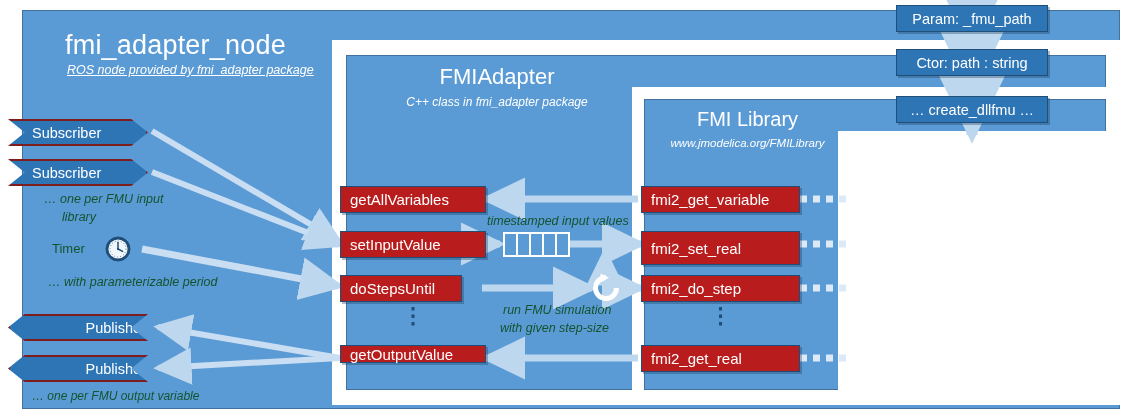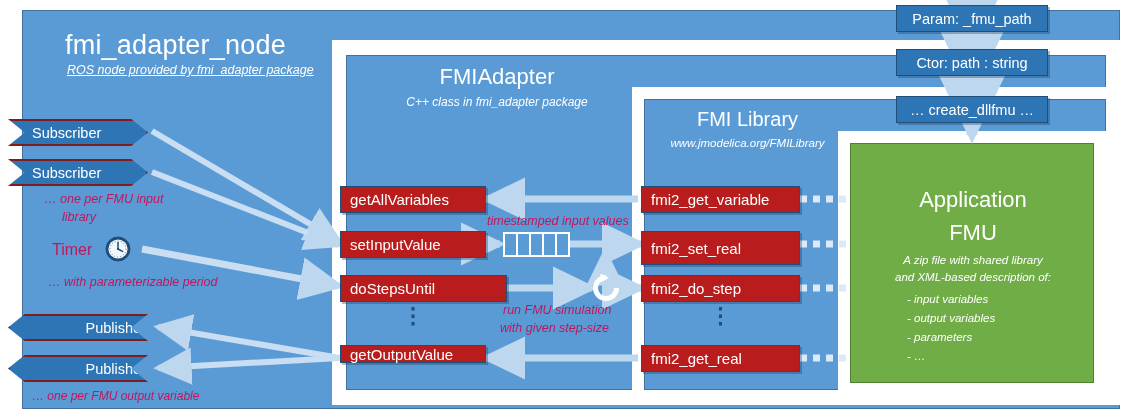--- a/index.html
+++ b/index.html
@@ -97,21 +97,21 @@
     background:#2E75B6;border:2px solid #7f1d1d;
     color:#ffffff;font-size:14.5px;
     display:flex;align-items:center;
     padding-left:22px;
     filter:drop-shadow(2px 2px 0 rgba(25,60,95,.35));
     white-space:nowrap;
   }
   .chev.sub{ clip-path:polygon(0 0,88% 0,100% 50%,88% 100%,0 100%,12% 50%); }
   .chev.pub{ clip-path:polygon(12% 0,100% 0,88% 50%,100% 100%,12% 100%,0 50%);justify-content:flex-end; }
 
-  .txt{position:absolute;color:#be185d;white-space:nowrap;}
+  .txt{position:absolute;color:#14532d;white-space:nowrap;}
   .it{font-style:italic;}
 
   svg.ov{position:absolute;left:0;top:0;width:1134px;height:419px;
     pointer-events:none;overflow:visible;}
 
   .qbuf{position:absolute;box-sizing:border-box;
     border:2px solid #ffffff;display:flex;}
   .qbuf i{display:block;width:11px;height:100%;border-right:2px solid #ffffff;}
   .qbuf i:last-child{border-right:none;}
 
@@ -134,34 +134,20 @@
     <div id="adapter-sub">C++ class in fmi_adapter package</div>
   </div>
 
   <div class="panel" id="lib-white"></div>
   <div class="panel" id="lib-panel">
     <div id="lib-title">FMI Library</div>
     <div id="lib-sub">www.jmodelica.org/FMILibrary</div>
   </div>
 
   <div class="panel" id="fmu-white"></div>
-  <div class="panel" id="fmu-panel">
-    <div id="fmu-t1">Application</div>
-    <div id="fmu-t2">FMU</div>
-    <div id="fmu-desc">
-      <div>A zip file with shared library</div>
-      <div>and XML-based description of:</div>
-    </div>
-    <div id="fmu-list">
-      <div>- input variables</div>
-      <div>- output variables</div>
-      <div>- parameters</div>
-      <div>- …</div>
-    </div>
-  </div>
 
   <svg class="ov" viewBox="0 0 1134 419">
     <defs>
       <marker id="ah" markerWidth="7" markerHeight="7" refX="5.6" refY="3.5" orient="auto" markerUnits="strokeWidth">
         <path d="M0,0.4 L6.4,3.5 L0,6.6 z" fill="#BDD7EE"></path>
       </marker>
       <marker id="ahd" markerWidth="7" markerHeight="7" refX="5.6" refY="3.5" orient="auto" markerUnits="strokeWidth">
         <path d="M0,0.4 L6.4,3.5 L0,6.6 z" fill="#FFFFFF"></path>
       </marker>
     </defs>
@@ -207,40 +193,40 @@
   <div class="chev pub" style="left:8px;top:314px;width:140px;height:27px;">
     <span>Publisher</span>
   </div>
   <div class="chev pub" style="left:8px;top:355px;width:140px;height:27px;">
     <span>Publisher</span>
   </div>
 
   <div class="txt it" style="left:44px;top:192px;font-size:12.5px;">… one per FMU input</div>
   <div class="txt it" style="left:62px;top:210px;font-size:12.5px;">library</div>
 
-  <div class="txt" style="left:52px;top:241px;font-size:16px;">Timer</div>
+  <div class="txt" style="left:52px;top:241px;font-size:13px;">Timer</div>
   <svg style="position:absolute;left:104px;top:235px;width:28px;height:28px;" viewBox="0 0 28 28">
     <circle cx="14" cy="14" r="12" fill="#1F4E79" stroke="#1F4E79" stroke-width="1"></circle>
     <circle cx="14" cy="14" r="9.6" fill="#F2F7FC"></circle>
     <circle cx="14" cy="14" r="8" fill="none" stroke="#1F4E79" stroke-width="0.8" stroke-dasharray="0.9,2.2"></circle>
     <line x1="14" y1="14" x2="14" y2="7.6" stroke="#1F4E79" stroke-width="1.5" stroke-linecap="round"></line>
     <line x1="14" y1="14" x2="18.6" y2="16.4" stroke="#1F4E79" stroke-width="1.5" stroke-linecap="round"></line>
     <circle cx="14" cy="14" r="1.1" fill="#1F4E79"></circle>
   </svg>
 
   <div class="txt it" style="left:48px;top:275px;font-size:12.5px;">… with parameterizable period</div>
   <div class="txt it" style="left:32px;top:389px;font-size:12px;">… one per FMU output variable</div>
 
   <div class="mbox" style="left:340px;top:186px;width:146px;height:27px;">
     <span>getAllVariables</span>
   </div>
   <div class="mbox" style="left:340px;top:231px;width:146px;height:27px;">
     <span>setInputValue</span>
   </div>
-  <div class="mbox" style="left:340px;top:275px;width:167px;height:27px;">
+  <div class="mbox" style="left:340px;top:275px;width:122px;height:27px;">
     <span>doStepsUntil</span>
   </div>
   <div class="vdots" style="left:340px;top:311px;width:146px;">⋮</div>
   <div class="mbox" style="left:340px;top:345px;width:146px;height:18px;">
     <span>getOutputValue</span>
   </div>
 
   <div class="txt it" style="left:487px;top:214px;font-size:12.5px;">timestamped input values</div>
   <div class="qbuf" style="left:503px;top:232px;width:67px;height:25px;">
     <i></i>

